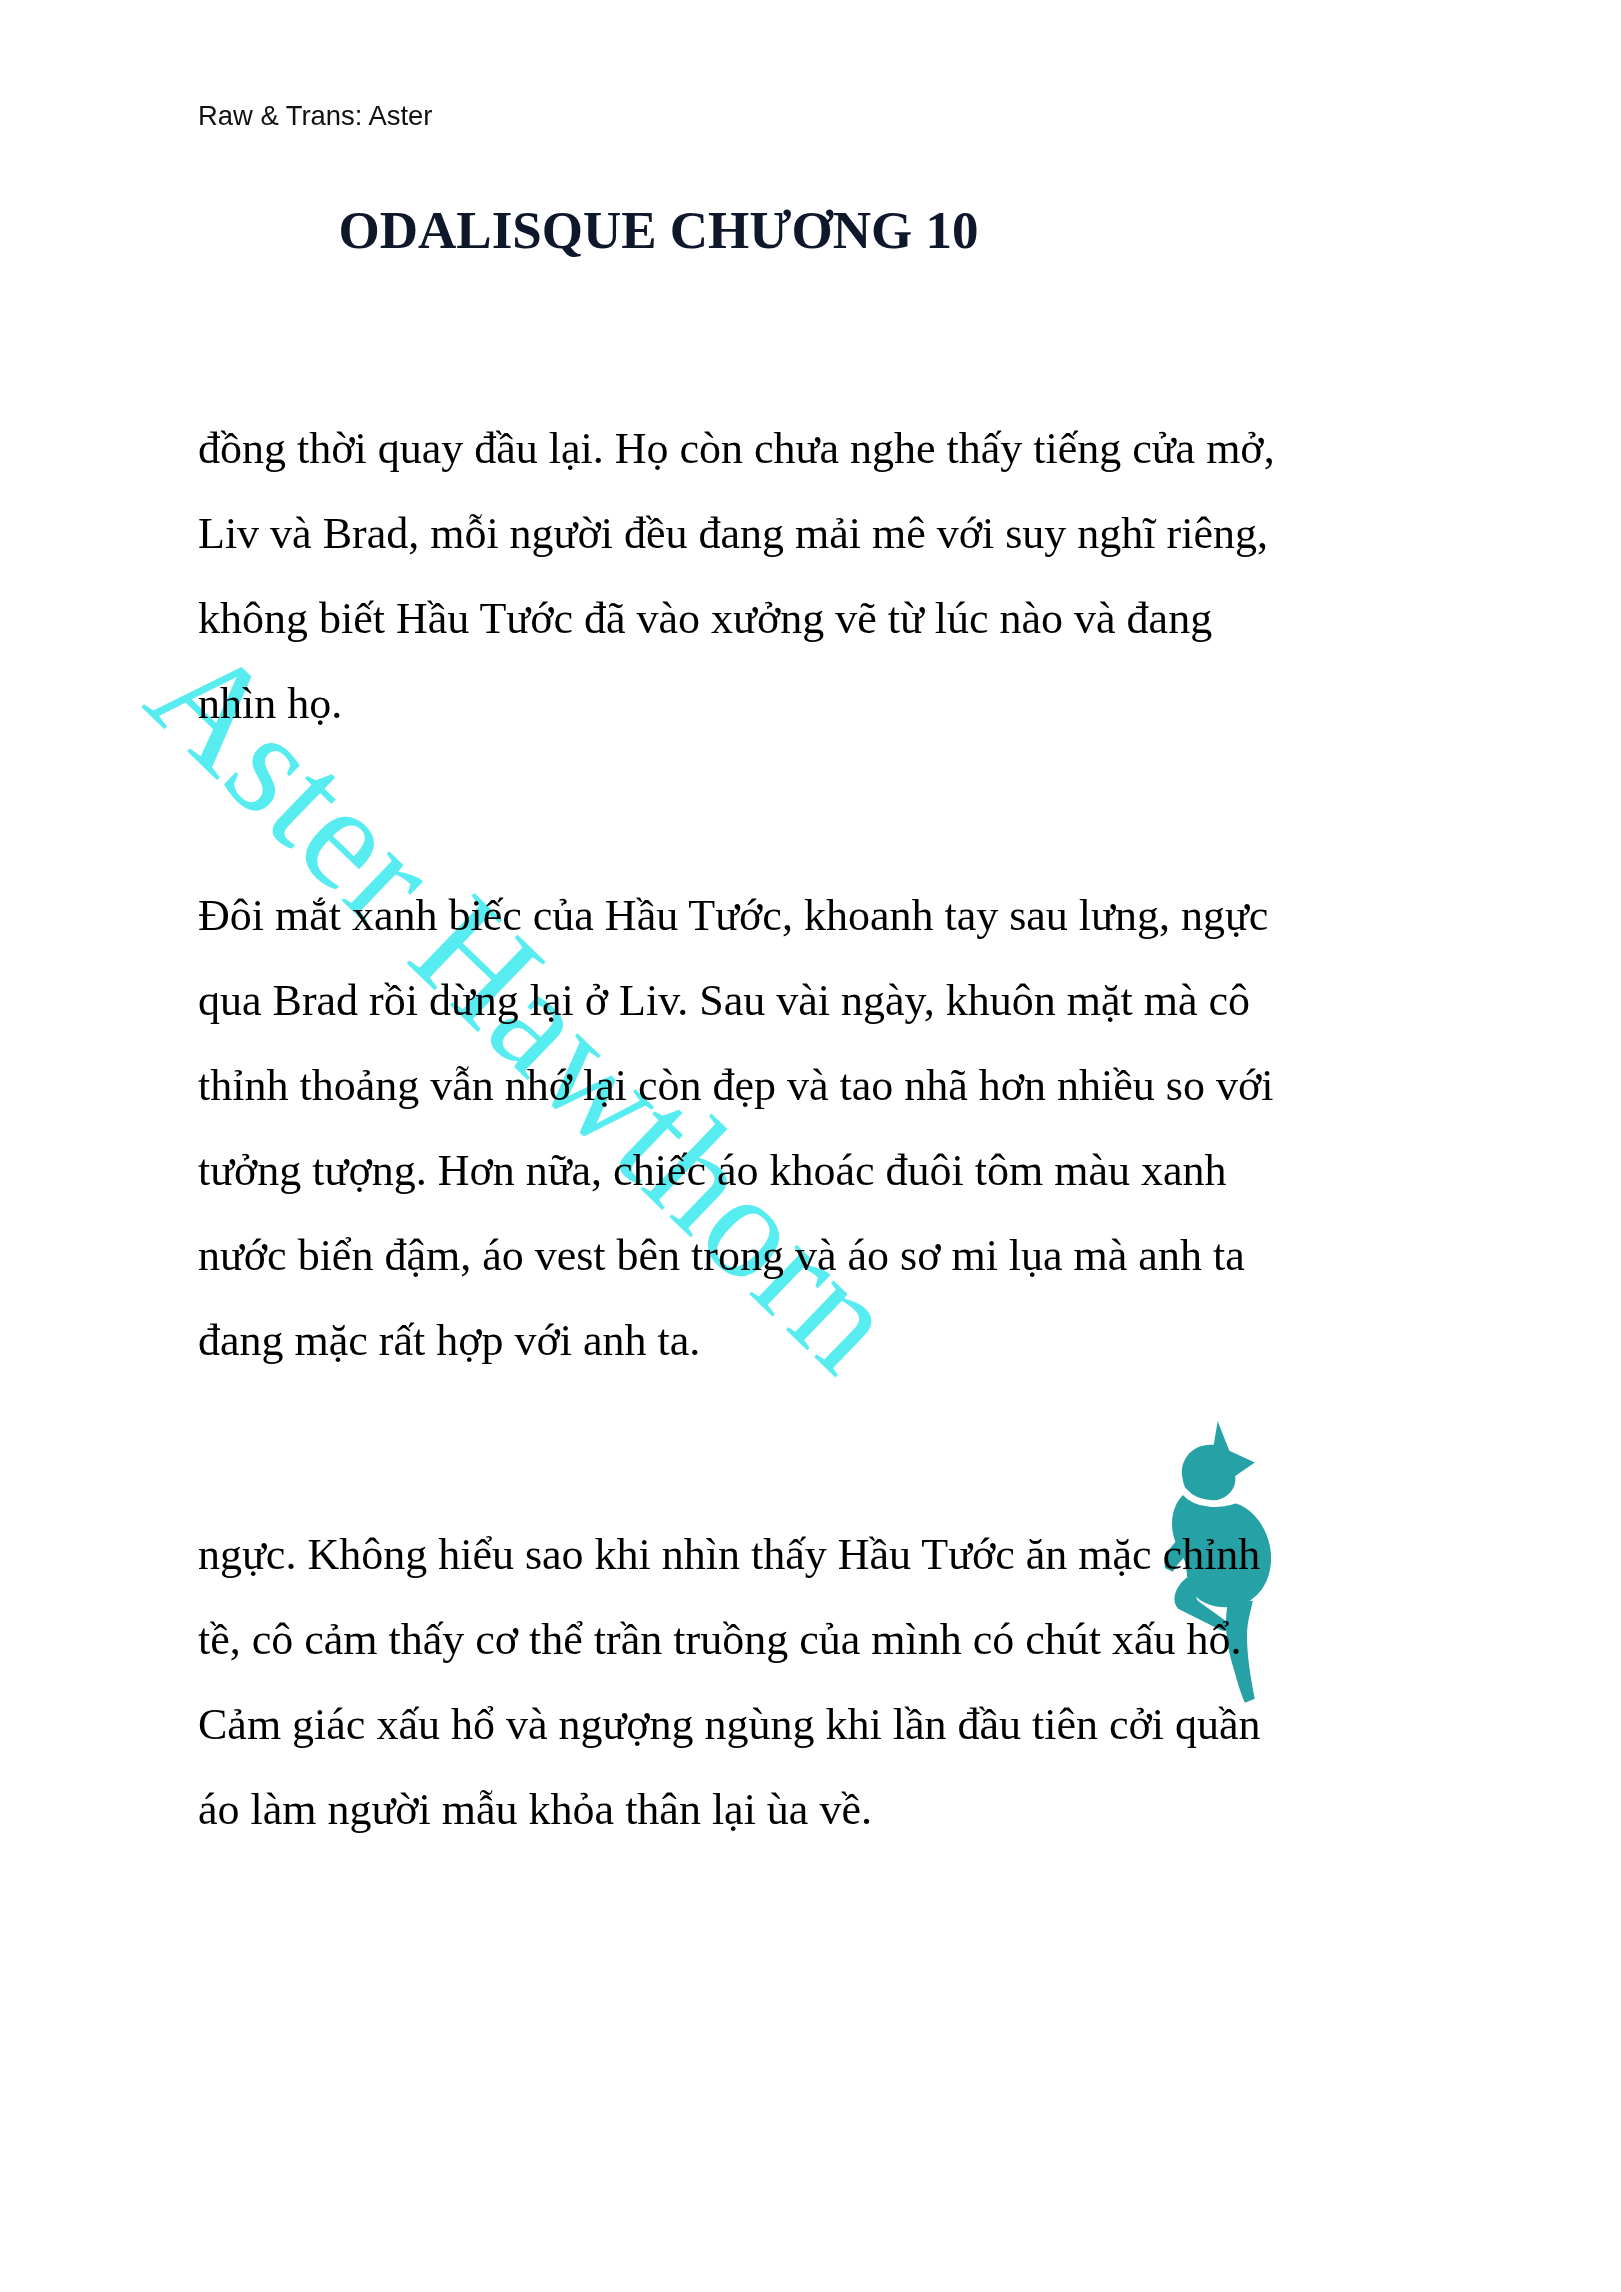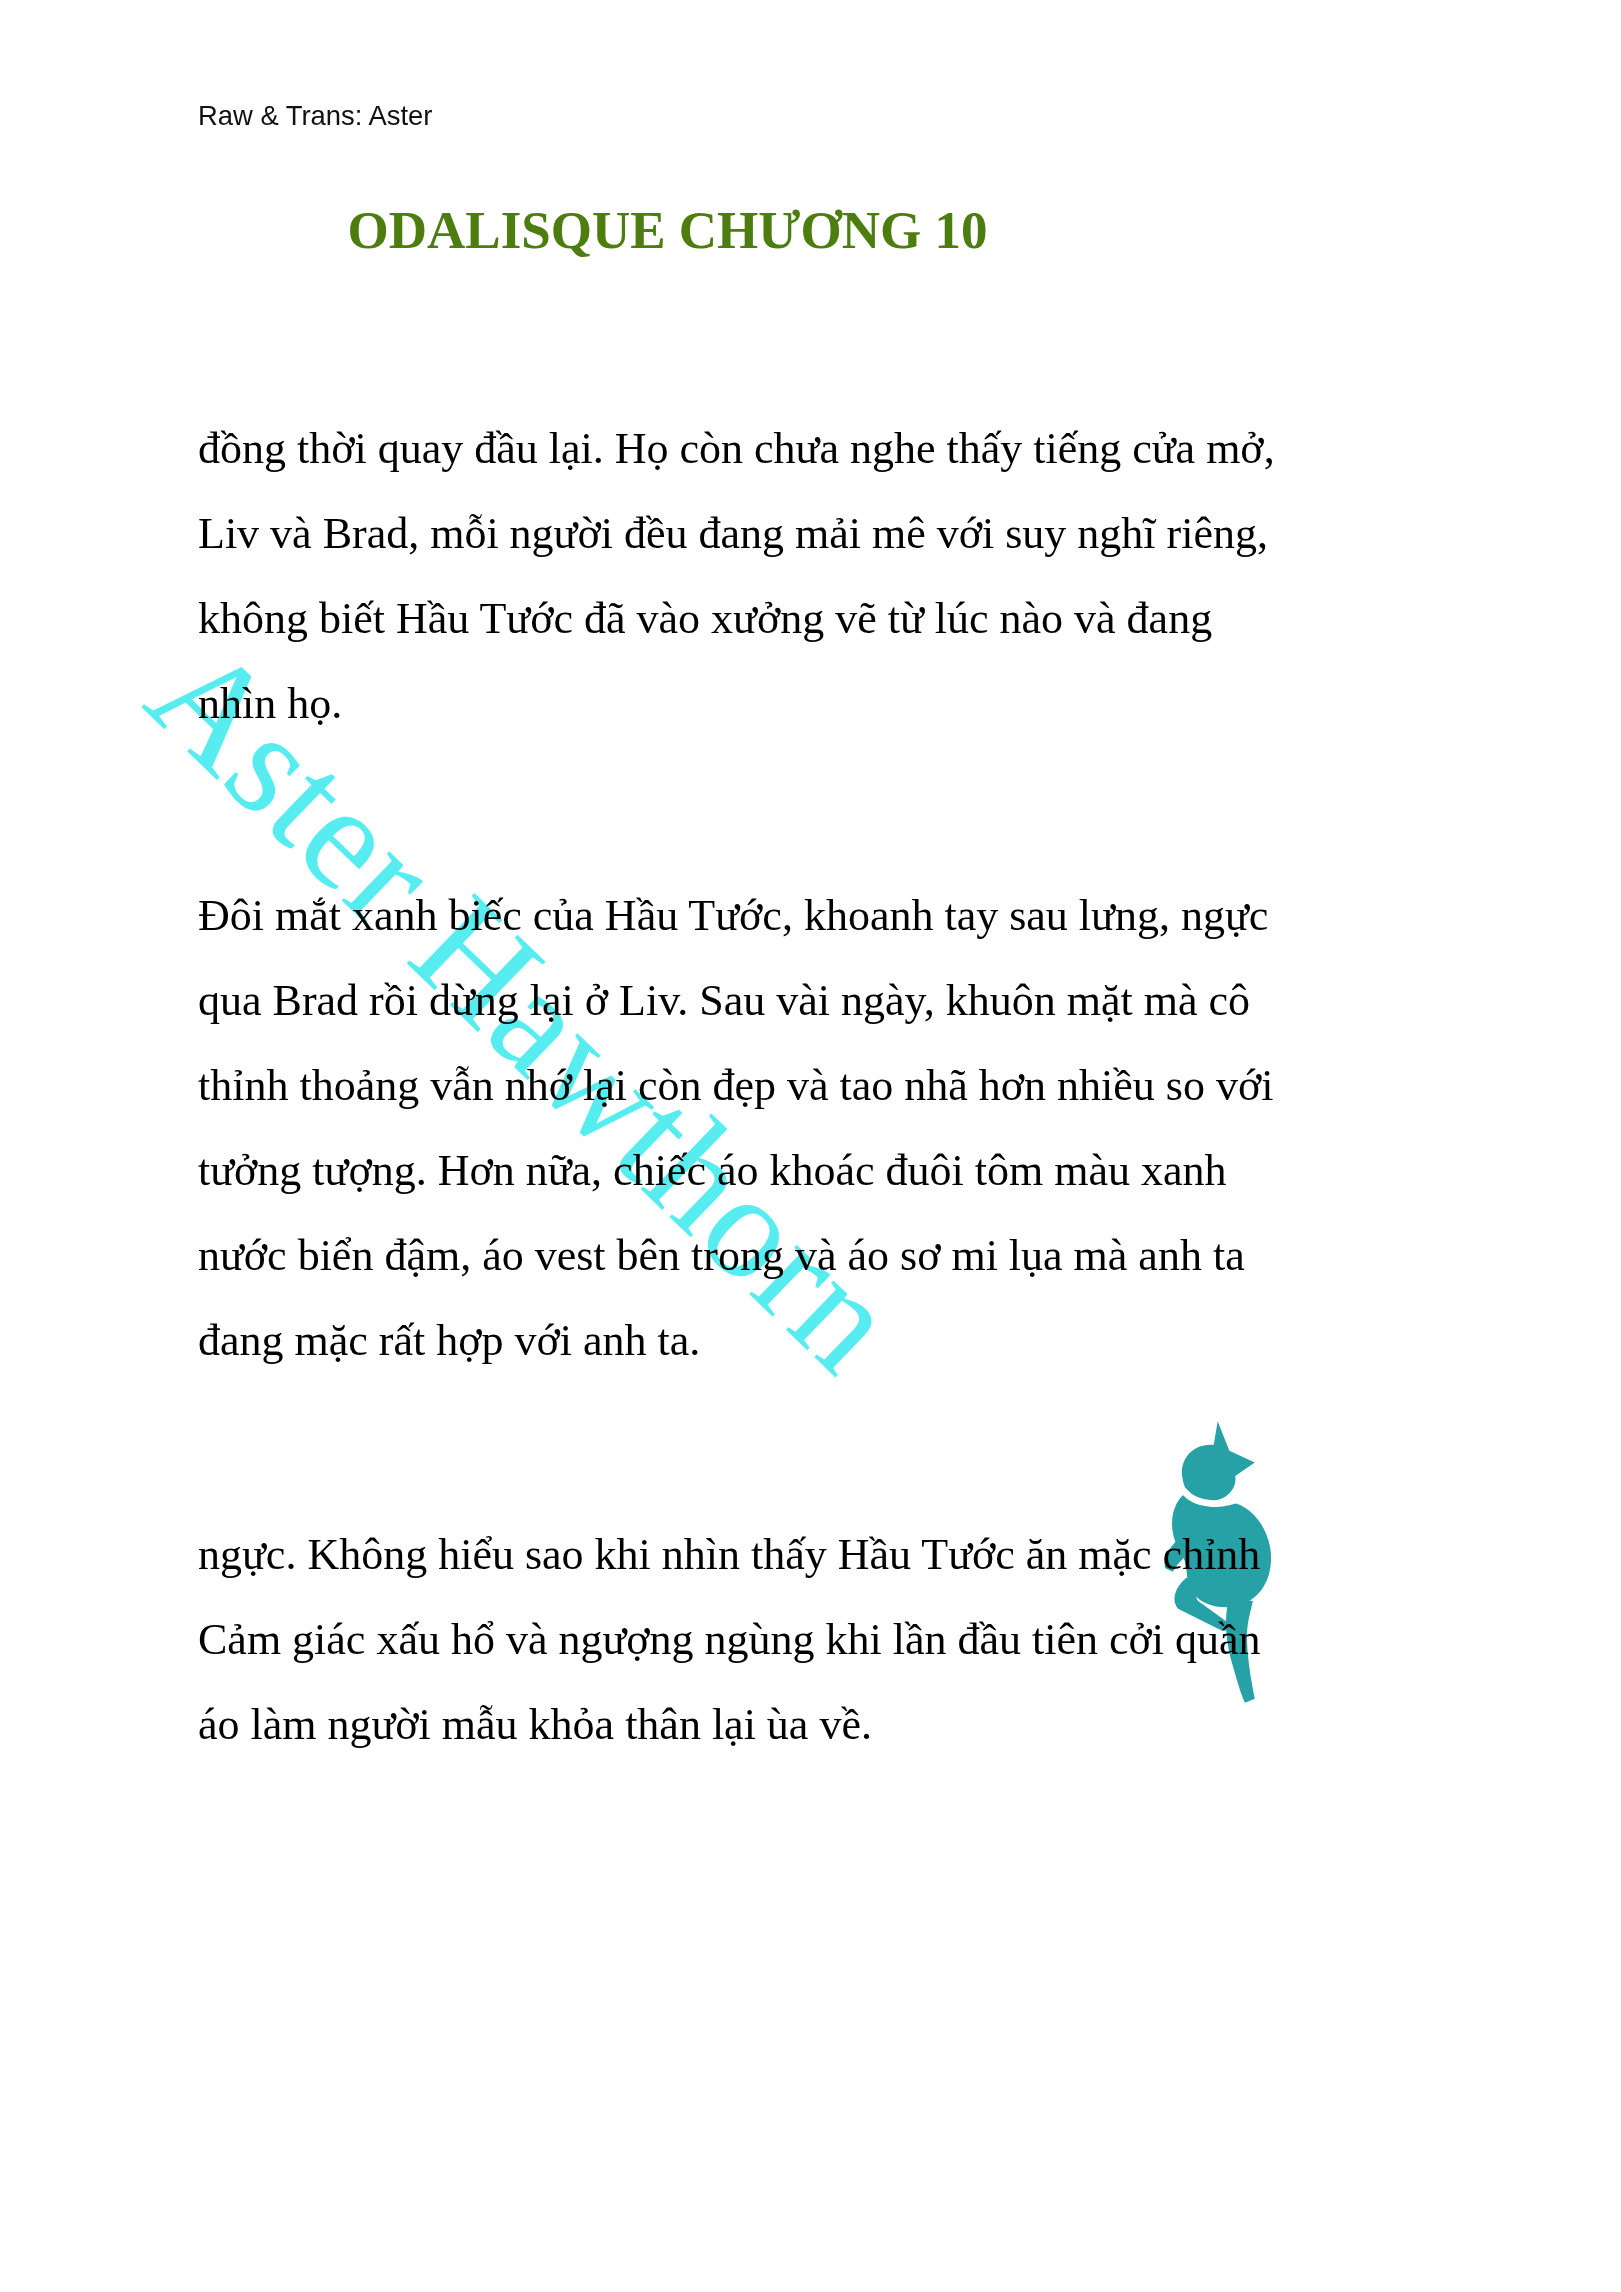--- a/index.html
+++ b/index.html
@@ -25,29 +25,29 @@
       left: 198px;
       top: 99px;
       font-family: "Liberation Sans", sans-serif;
       font-size: 27.4px;
       color: #111111;
       line-height: 33px;
       white-space: nowrap;
     }
     .title {
       position: absolute;
-      left: 9px;
+      left: 0;
       width: 1317px;
       top: 199px;
       text-align: center;
       font-family: "Liberation Serif", serif;
       font-weight: bold;
       font-size: 53px;
       line-height: 63px;
-      color: #4d7c0f;
+      color: #0f172a;
       white-space: nowrap;
     }
     .body-text {
       position: absolute;
       left: 198px;
       width: 1274px;
       font-family: "Liberation Serif", serif;
       font-size: 44px;
       line-height: 85px;
       color: #000000;
@@ -134,19 +134,20 @@
         <span class="line">Đôi mắt xanh biếc của Hầu Tước, khoanh tay sau lưng, ngực</span>
         <span class="line">qua Brad rồi dừng lại ở Liv. Sau vài ngày, khuôn mặt mà cô</span>
         <span class="line">thỉnh thoảng vẫn nhớ lại còn đẹp và tao nhã hơn nhiều so với</span>
         <span class="line">tưởng tượng. Hơn nữa, chiếc áo khoác đuôi tôm màu xanh</span>
         <span class="line">nước biển đậm, áo vest bên trong và áo sơ mi lụa mà anh ta</span>
         <span class="line">đang mặc rất hợp với anh ta.</span>
       </p>
 
       <p class="para" style="top:1512px;">
         <span class="line">ngực. Không hiểu sao khi nhìn thấy Hầu Tước ăn mặc chỉnh</span>
+        <span class="line">tề, cô cảm thấy cơ thể trần truồng của mình có chút xấu hổ.</span>
         <span class="line">Cảm giác xấu hổ và ngượng ngùng khi lần đầu tiên cởi quần</span>
         <span class="line">áo làm người mẫu khỏa thân lại ùa về.</span>
       </p>
     </div>
   </div>
 </div>
 
 
 </body></html>

